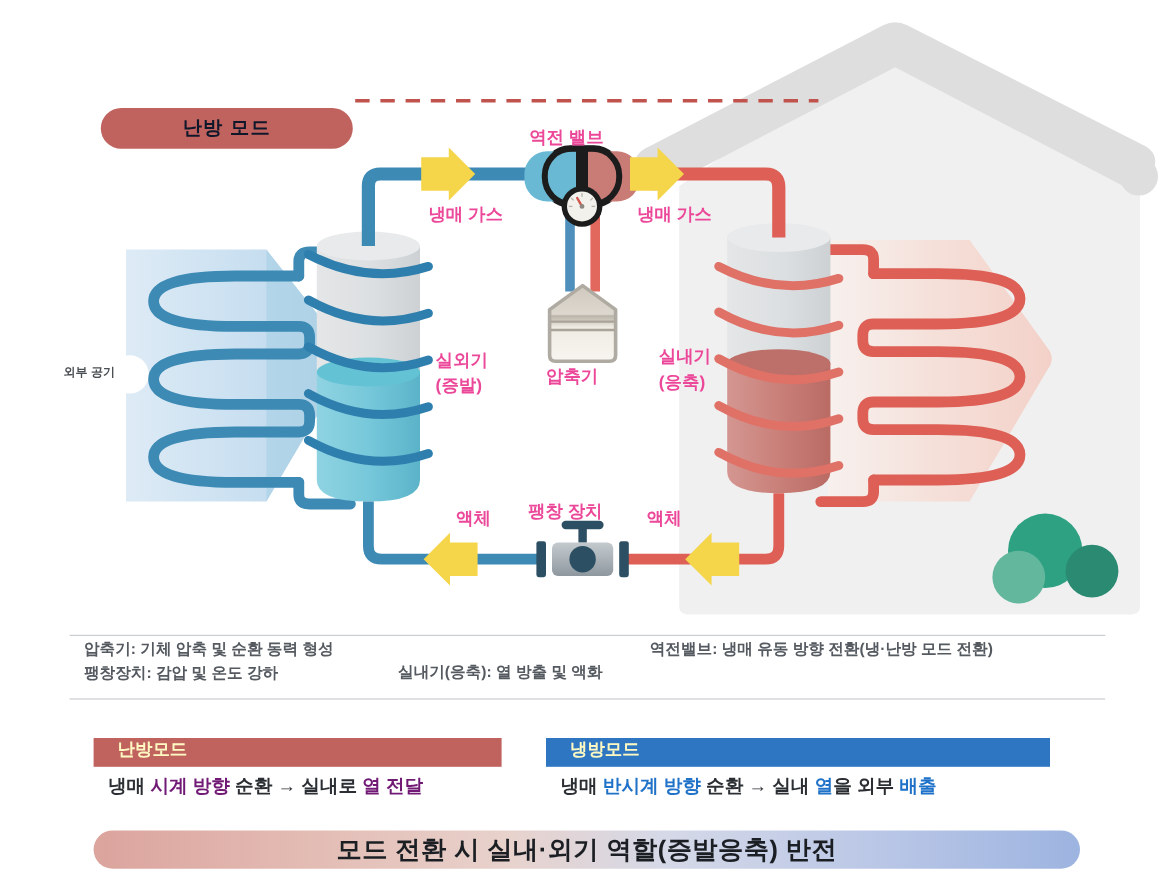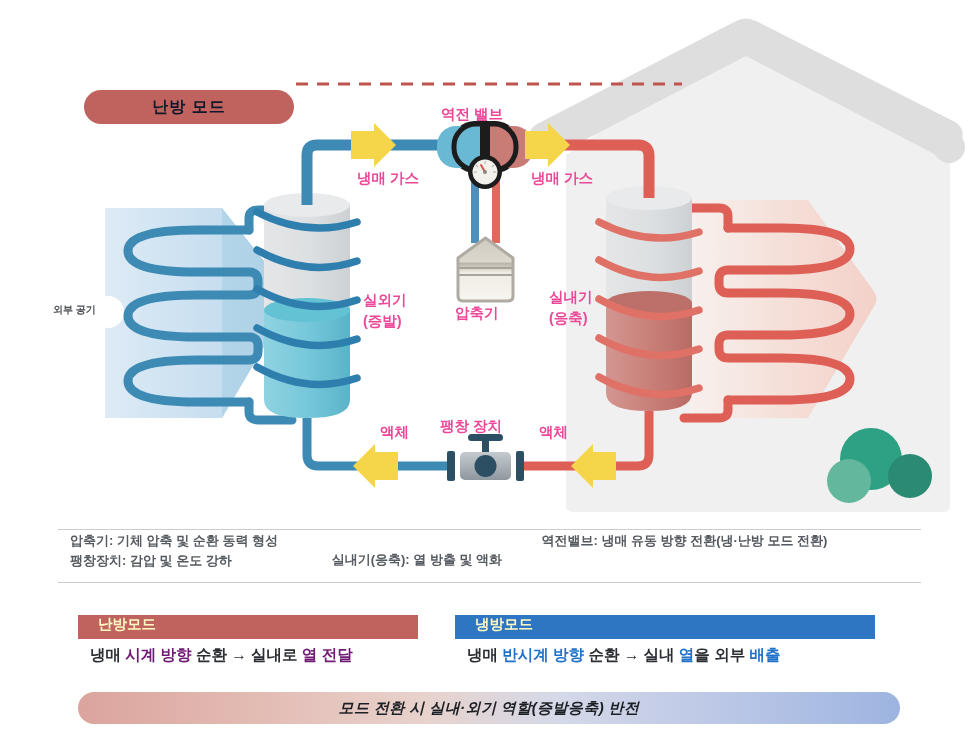--- a/index.html
+++ b/index.html
@@ -52,21 +52,21 @@
   }
   .hl-red{color:#701a75;}
   .hl-blue{color:#1f72c8;}
 
   
   .bottom-pill{
     position:absolute;left:78px;top:692px;width:822px;height:32px;
     border-radius:16px;
     background:linear-gradient(to right,#dba49d 0%,#e3bcb4 22%,#e8d2cc 42%,#d5d9e8 58%,#b9c6e6 80%,#9db4e0 100%);
     display:flex;align-items:center;justify-content:center;
-    color:#1b1f24;font-size:15px;font-weight:bold;letter-spacing:0.4px;font-style:italic;
+    color:#1b1f24;font-size:21px;font-weight:bold;letter-spacing:0.4px;
   }
 </style>
 </head>
 <body>
 
 <div id="stage">
 
   <svg id="diagram" viewBox="0 0 979 743">
     <defs>
       <linearGradient id="gradColdAir" x1="0" y1="0" x2="1" y2="0">

